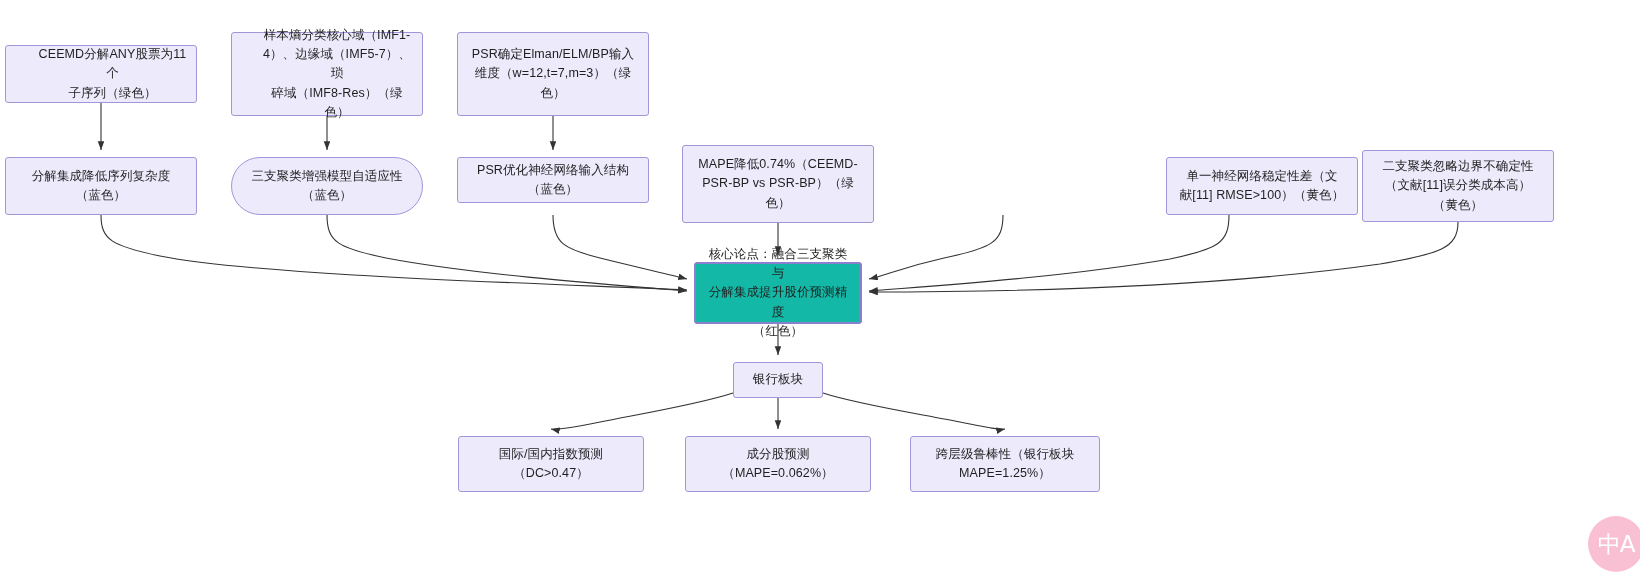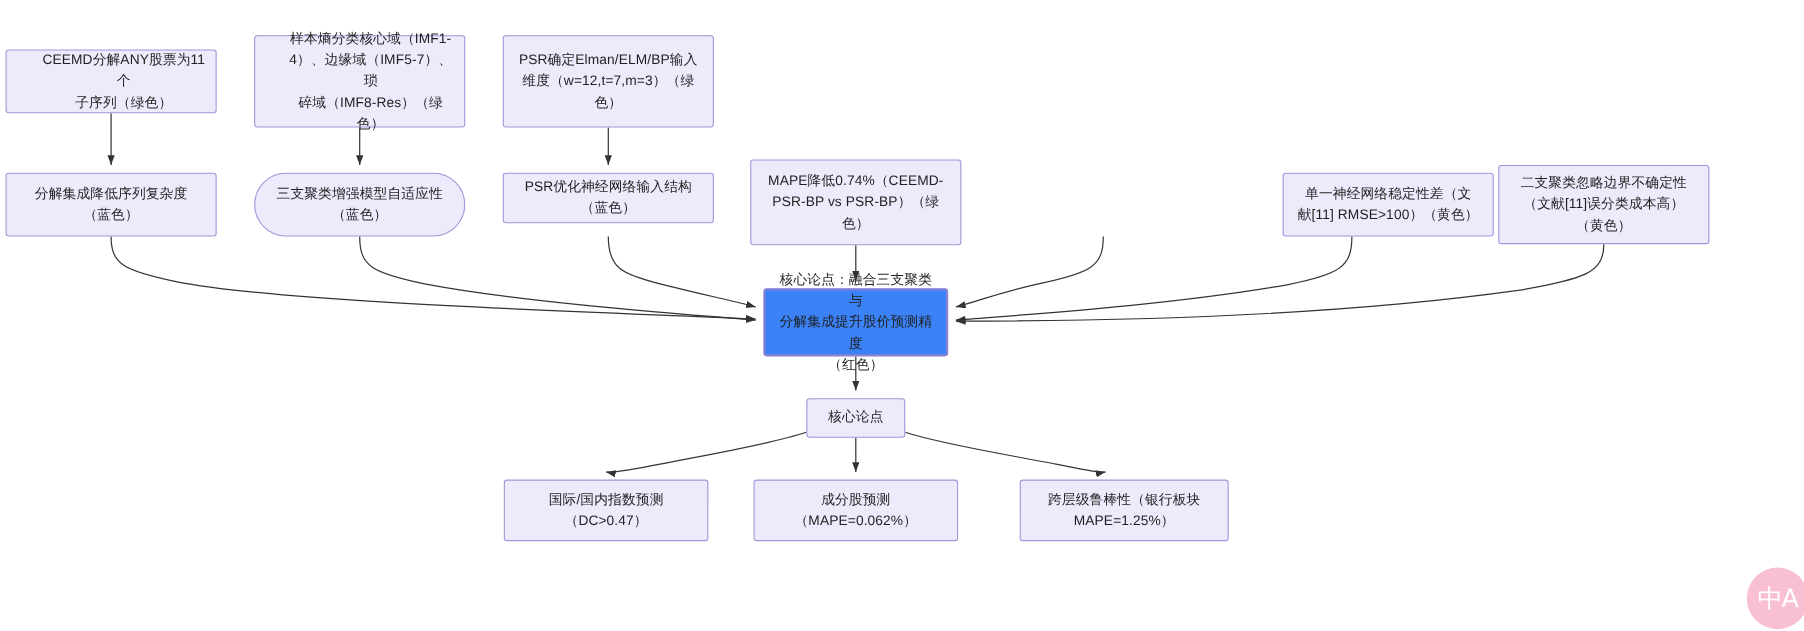--- a/index.html
+++ b/index.html
@@ -23,21 +23,21 @@
     justify-content:center;
     text-align:center;
     color:#1f1f1f;
     font-size:12.5px;
     line-height:1.55;
     letter-spacing:0.1px;
     padding:4px 8px;
   }
   .node .label{display:block;width:100%;white-space:pre-line;}
   .node.core{
-    background:#3b82f6;
+    background:#14b8a6;
     border:1px solid #8B7FD0;
     padding:0;
   }
   .node.core .inner{
     box-sizing:border-box;
     width:100%;height:100%;
     border:1px solid #8B7FD0;
     margin:0;
     display:flex;align-items:center;justify-content:center;
     padding:3px 8px;
@@ -129,31 +129,31 @@
 
   <div class="node core" style="left: 694px; top: 262px; width: 168px; height: 62px;">
     <div class="inner">
       <span class="label">核心论点：融合三支聚类与
 分解集成提升股价预测精度
 （红色）</span>
     </div>
   </div>
 
   <div class="node" style="left: 733px; top: 362px; width: 90px; height: 36px;">
-    <span class="label">核心论点</span>
+    <span class="label">银行板块</span>
   </div>
   <div class="node" style="left: 458px; top: 436px; width: 186px; height: 56px;">
     <span class="label">国际/国内指数预测
 （DC&gt;0.47）</span>
   </div>
   <div class="node" style="left: 685px; top: 436px; width: 186px; height: 56px;">
     <span class="label">成分股预测
 （MAPE=0.062%）</span>
   </div>
-  <div class="node" style="left: 910px; top: 436px; width: 190px; height: 56px; margin-left: 17px;">
+  <div class="node" style="left: 910px; top: 436px; width: 190px; height: 56px;">
     <span class="label">跨层级鲁棒性（银行板块
 MAPE=1.25%）</span>
   </div>
 
   <div id="watermark">
     <span>中A</span>
   </div>
 
 </div>
 

